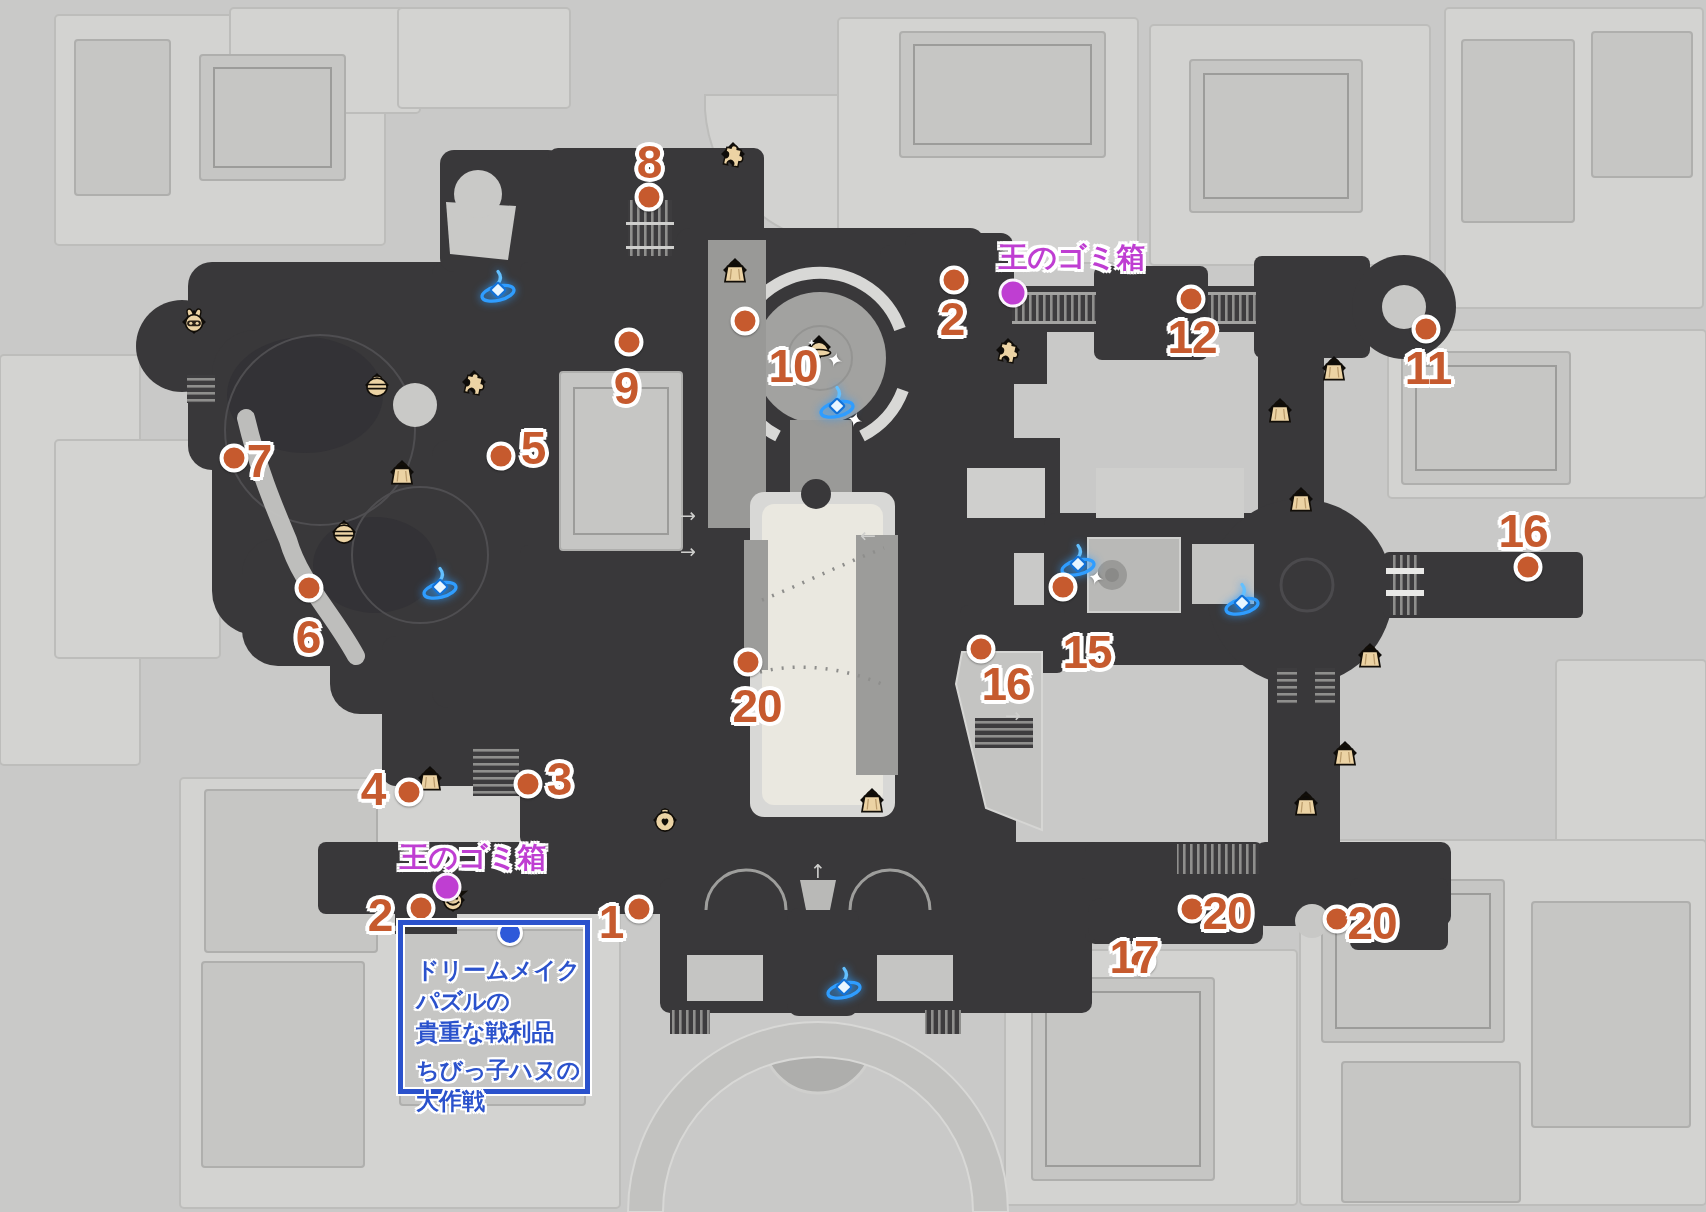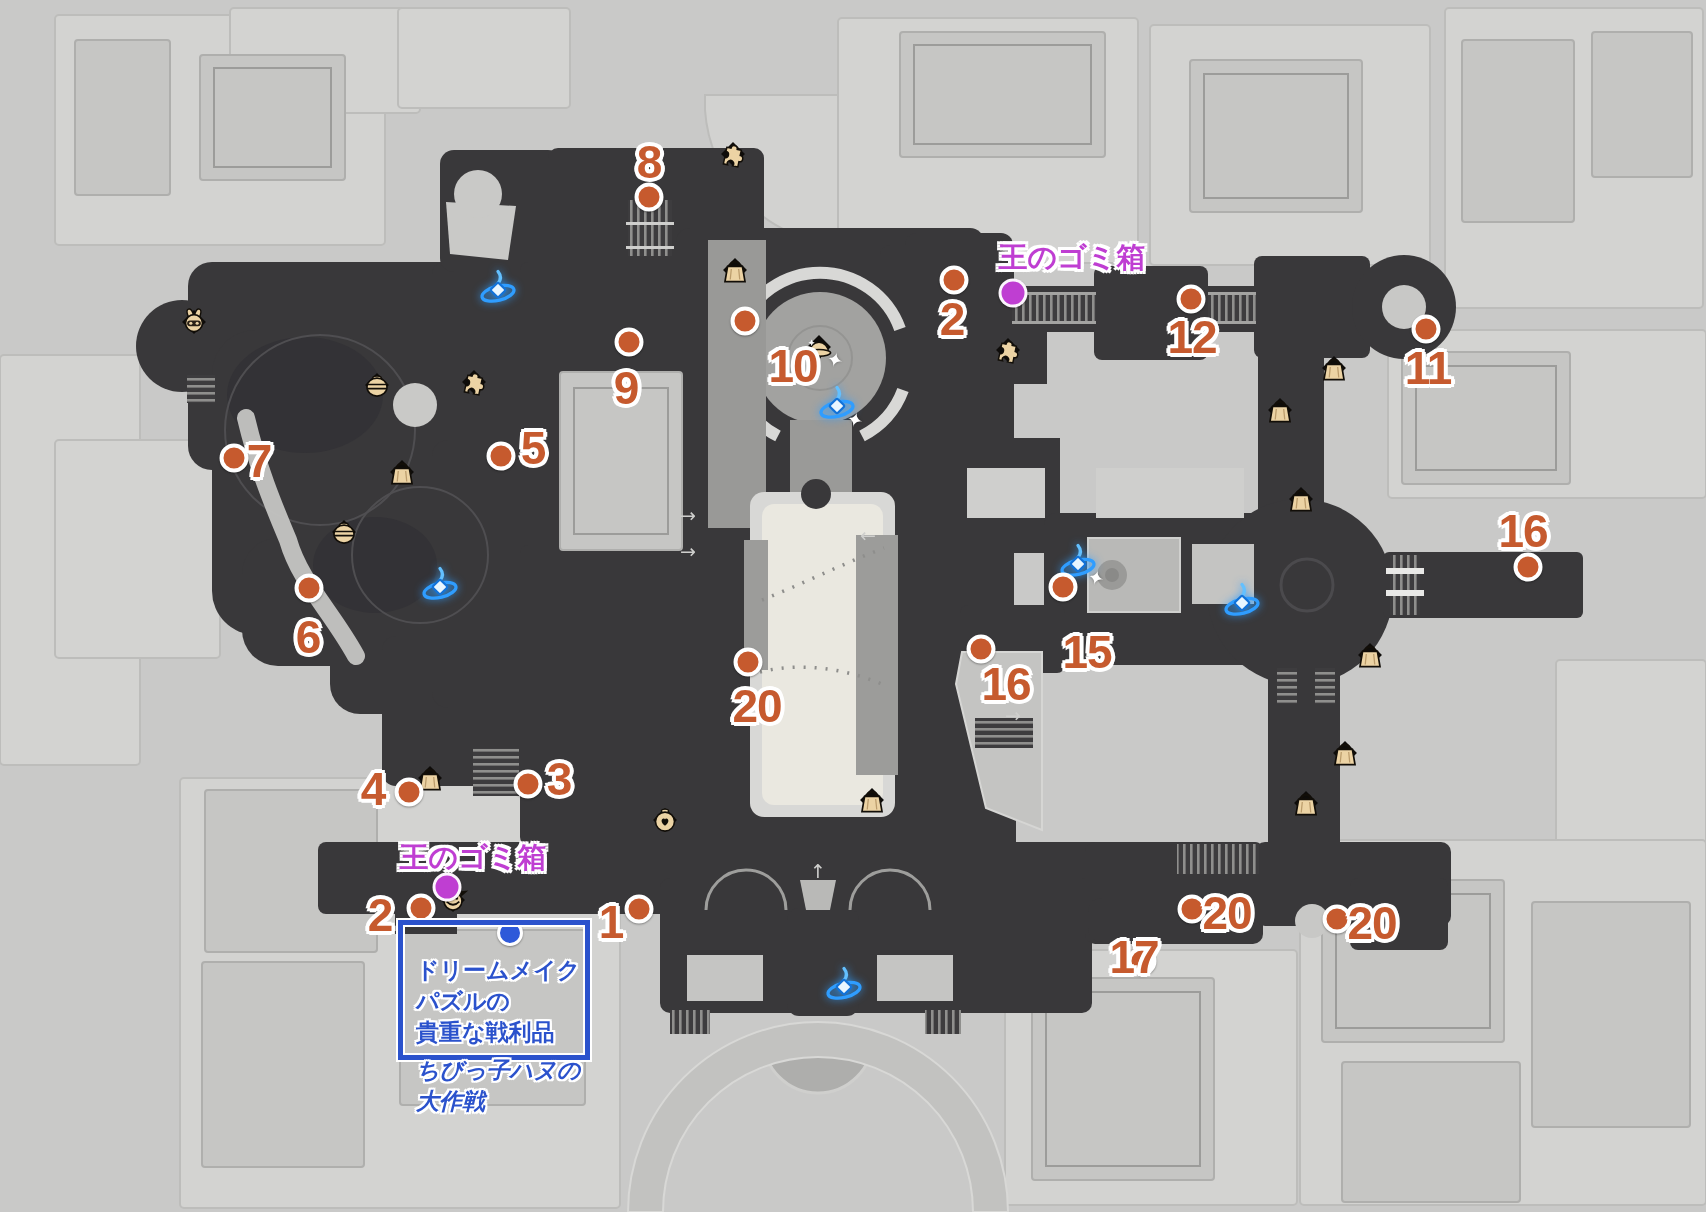--- a/index.html
+++ b/index.html
@@ -19,28 +19,28 @@
   .ptxt{position:absolute;transform:translate(-50%,-50%);color:var(--purple);
         font-size:29px;font-weight:700;white-space:nowrap;
         text-shadow:-3px -3px 0 #fff,3px -3px 0 #fff,-3px 3px 0 #fff,3px 3px 0 #fff,
                     -3px 0 0 #fff,3px 0 0 #fff,0 -3px 0 #fff,0 3px 0 #fff;}
   .icon{position:absolute;width:38px;height:38px;transform:translate(-50%,-50%);}
   .icon svg{display:block;}
   .warp{position:absolute;width:48px;height:48px;transform:translate(-50%,-50%);
         filter:drop-shadow(0 0 4px rgba(47,157,255,.9));}
   .spark{position:absolute;color:#fff;font-size:20px;transform:translate(-50%,-50%) rotate(15deg);
          text-shadow:0 0 3px rgba(0,0,0,.4);}
-  .legend{position:absolute;left:398px;top:920px;width:192px;height:140px;
+  .legend{position:absolute;left:398px;top:920px;width:192px;height:174px;
           border:5px solid var(--blue);box-sizing:border-box;
           box-shadow:0 0 0 2px #fff, inset 0 0 0 2px #fff;}
   .legend .txt{position:absolute;left:13px;top:30px;color:var(--blue);
         font-size:23px;font-weight:700;line-height:31px;white-space:pre-line;
         text-shadow:-2px -2px 0 #fff,2px -2px 0 #fff,-2px 2px 0 #fff,2px 2px 0 #fff,
                     -2px 0 0 #fff,2px 0 0 #fff,0 -2px 0 #fff,0 2px 0 #fff;}
-  .legend .txt.p2{top:130px;font-style:italic;}
+  .legend .txt.p2{top:130px;}
 </style>
 </head>
 <body>
 
 <div class="stage" style="--orange: #c65a2e; --purple: #bf3ed2; --blue: #2b52cc; --blue-dot: #2e59d9;">
 
 <svg class="map" width="1706" height="1212" viewBox="0 0 1706 1212">
   <defs>
     <pattern id="stv" width="7" height="7" patternUnits="userSpaceOnUse">
       <rect width="7" height="7" fill="#3d3c3e"></rect>

